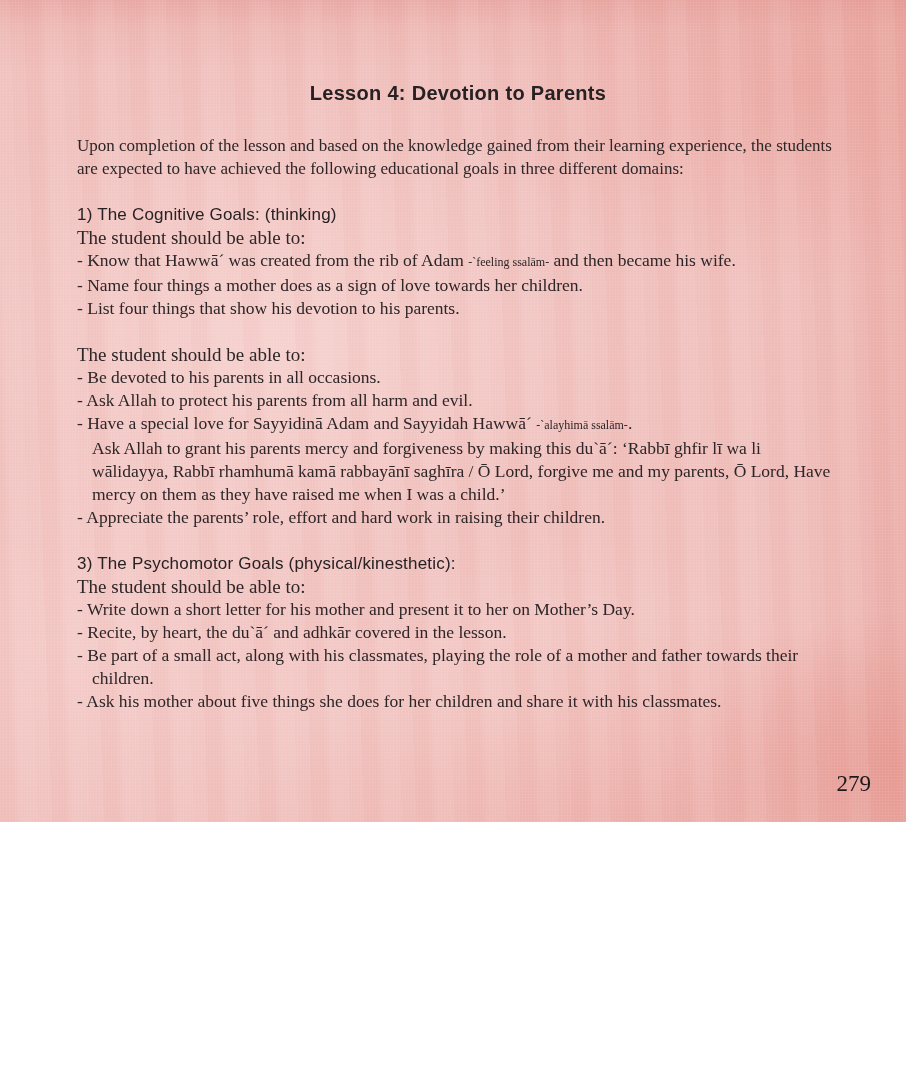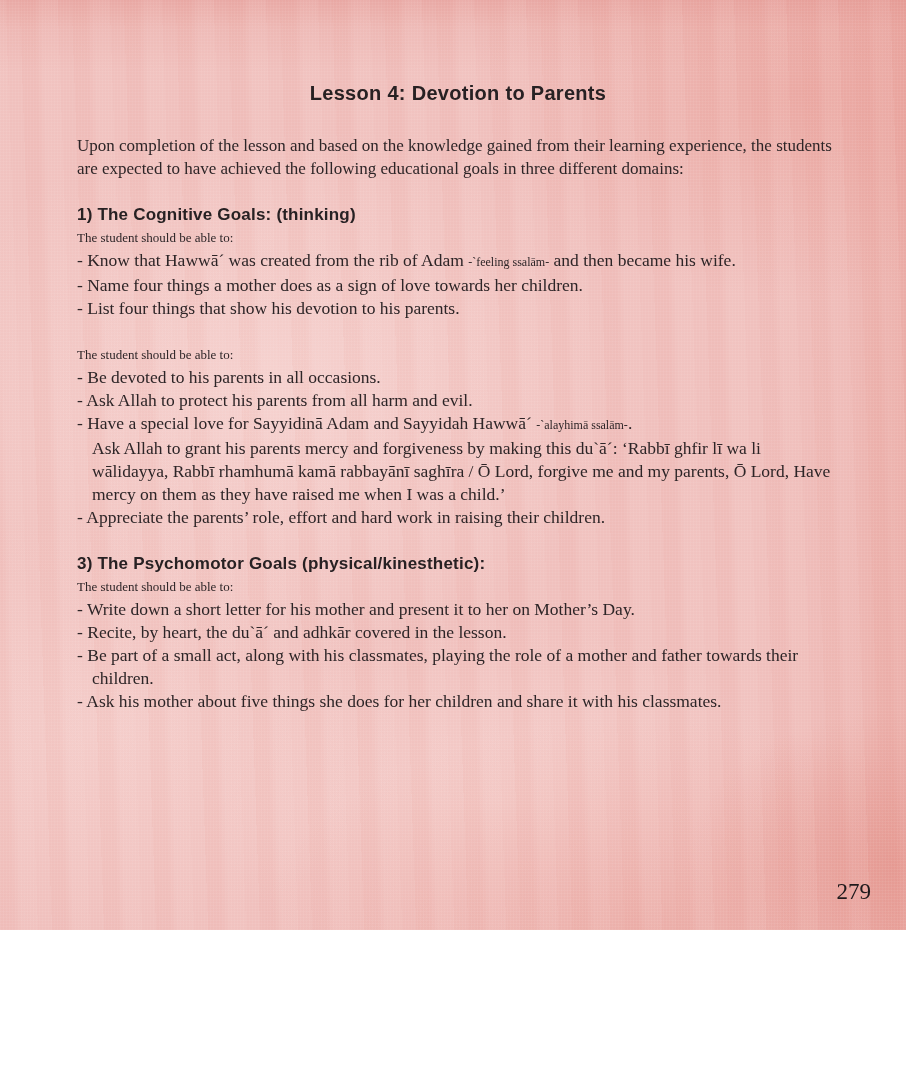--- a/index.html
+++ b/index.html
@@ -1,20 +1,20 @@
 <!DOCTYPE html>
 <html><head>
 <meta charset="utf-8">
 <style>
   html, body { margin: 0; padding: 0; background: #fff; }
 
   .page {
     position: relative;
     width: 906px;
-    height: 930px;
+    height: 822px;
     overflow: hidden;
     font-family: "Liberation Serif", serif;
     color: #2d2527;
     background:
       
       repeating-linear-gradient(90deg, rgba(255,255,255,0.05) 0 1px, rgba(0,0,0,0) 1px 3px),
       repeating-linear-gradient(0deg, rgba(255,255,255,0.05) 0 1px, rgba(0,0,0,0) 1px 3px),
       
       repeating-linear-gradient(88deg, rgba(231,156,148,0.10) 0 14px, rgba(248,216,213,0.10) 22px 38px, rgba(231,156,148,0) 38px 52px),
       
@@ -54,30 +54,30 @@
     margin: 29px 0 23px 0;
     font-size: 17px;
     line-height: 23px;
   }
 
   .goal-section { margin: 0 0 23px 0; }
 
   .heading {
     margin: 0;
     font-family: "Liberation Sans", sans-serif;
-    font-weight: bold;
+    font-weight: normal;
     font-size: 17px;
     line-height: 23px;
     letter-spacing: 0.2px;
     color: #272123;
   }
 
   .lead {
     margin: 0;
-    font-size: 13px;
+    font-size: 19px;
     line-height: 23px;
   }
 
   .items { margin: 0; padding: 0; list-style: none; }
 
   .item {
     font-size: 17.5px;
     line-height: 23px;
     padding-left: 15px;
     text-indent: -15px;

